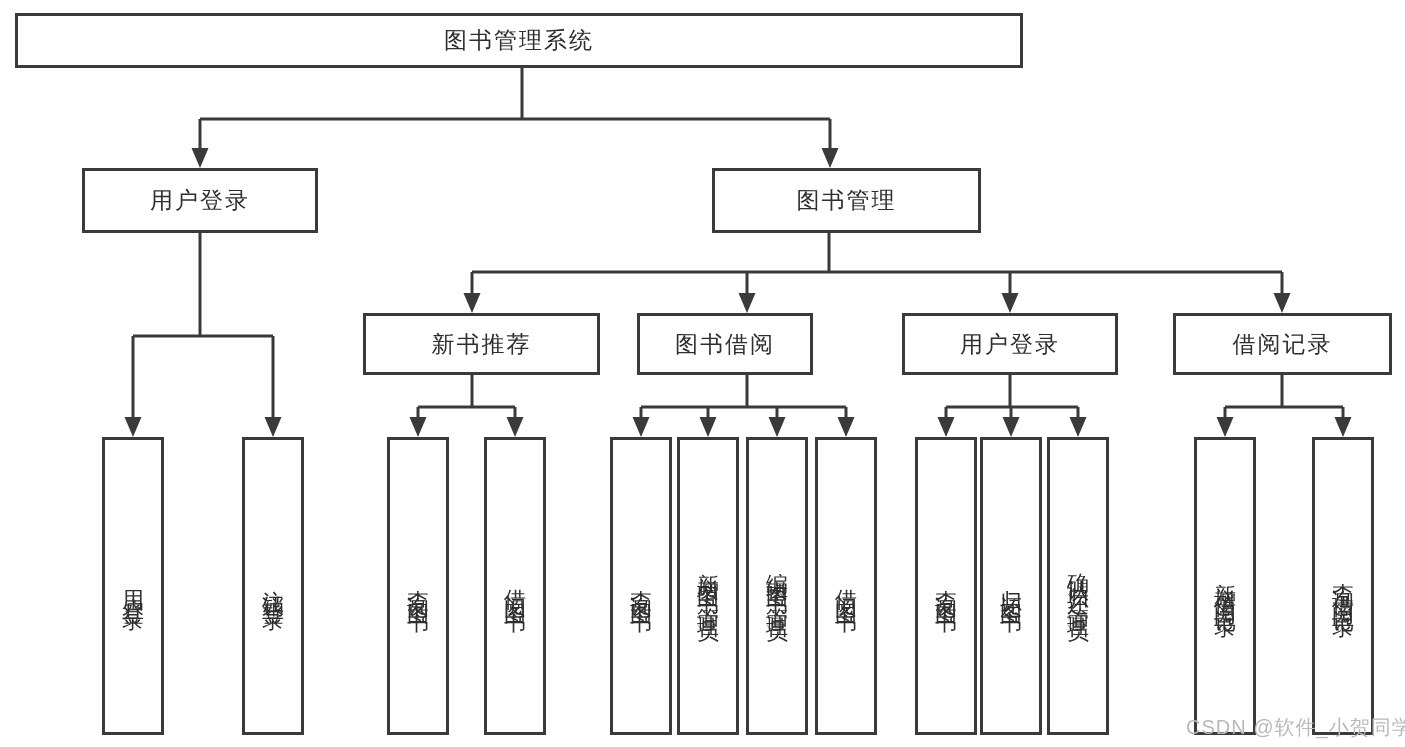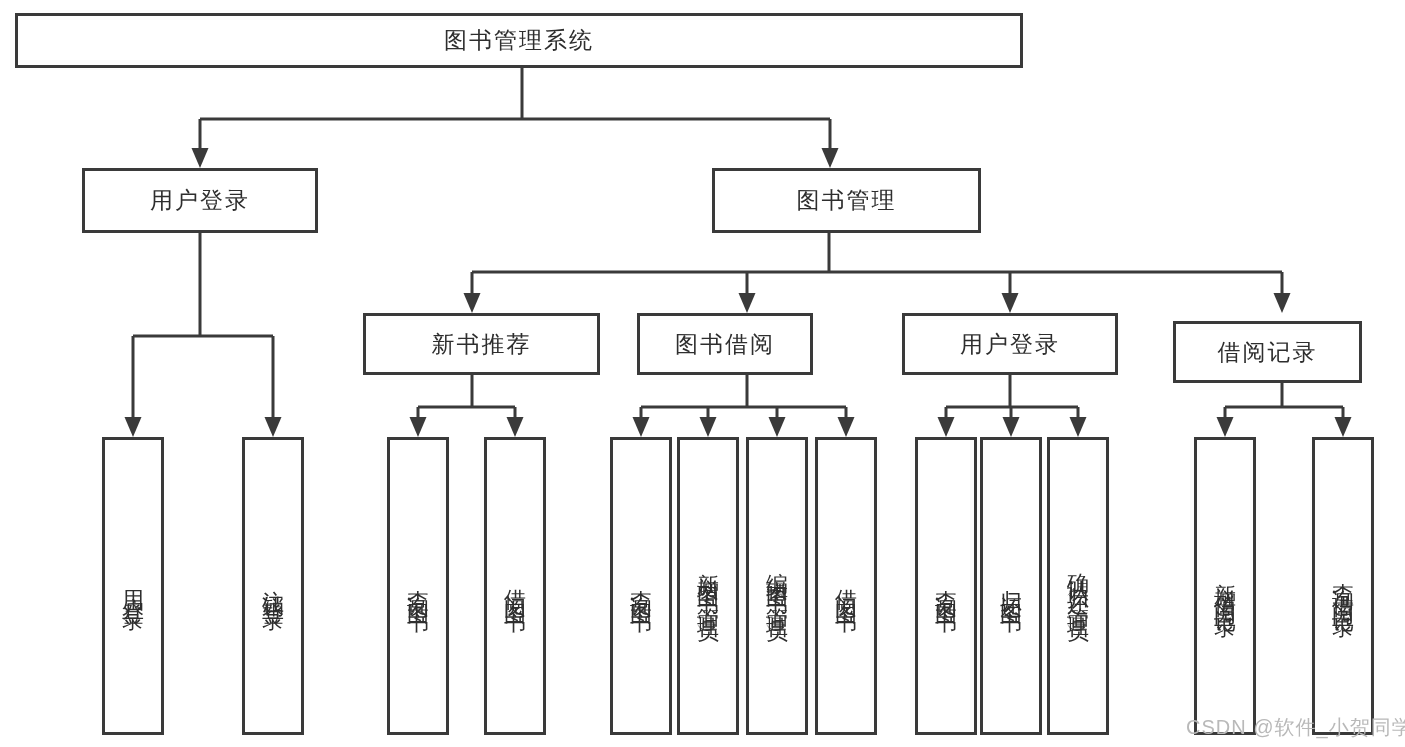--- a/index.html
+++ b/index.html
@@ -93,21 +93,21 @@
 
   <div class="node hnode" style="left:363px;top:313px;width:237px;height:62px">
     <span>新书推荐</span>
   </div>
   <div class="node hnode" style="left:637px;top:313px;width:176px;height:62px">
     <span>图书借阅</span>
   </div>
   <div class="node hnode" style="left:902px;top:313px;width:216px;height:62px">
     <span>用户登录</span>
   </div>
-  <div class="node hnode" style="left:1173px;top:321px;width:189px;height:62px">
+  <div class="node hnode" style="left:1173px;top:313px;width:219px;height:62px">
     <span>借阅记录</span>
   </div>
 
   <div class="node vnode" style="left:102px">
     <span class="vtext">用户登录</span>
   </div>
   <div class="node vnode" style="left:242px">
     <span class="vtext">注销登录</span>
   </div>
 

